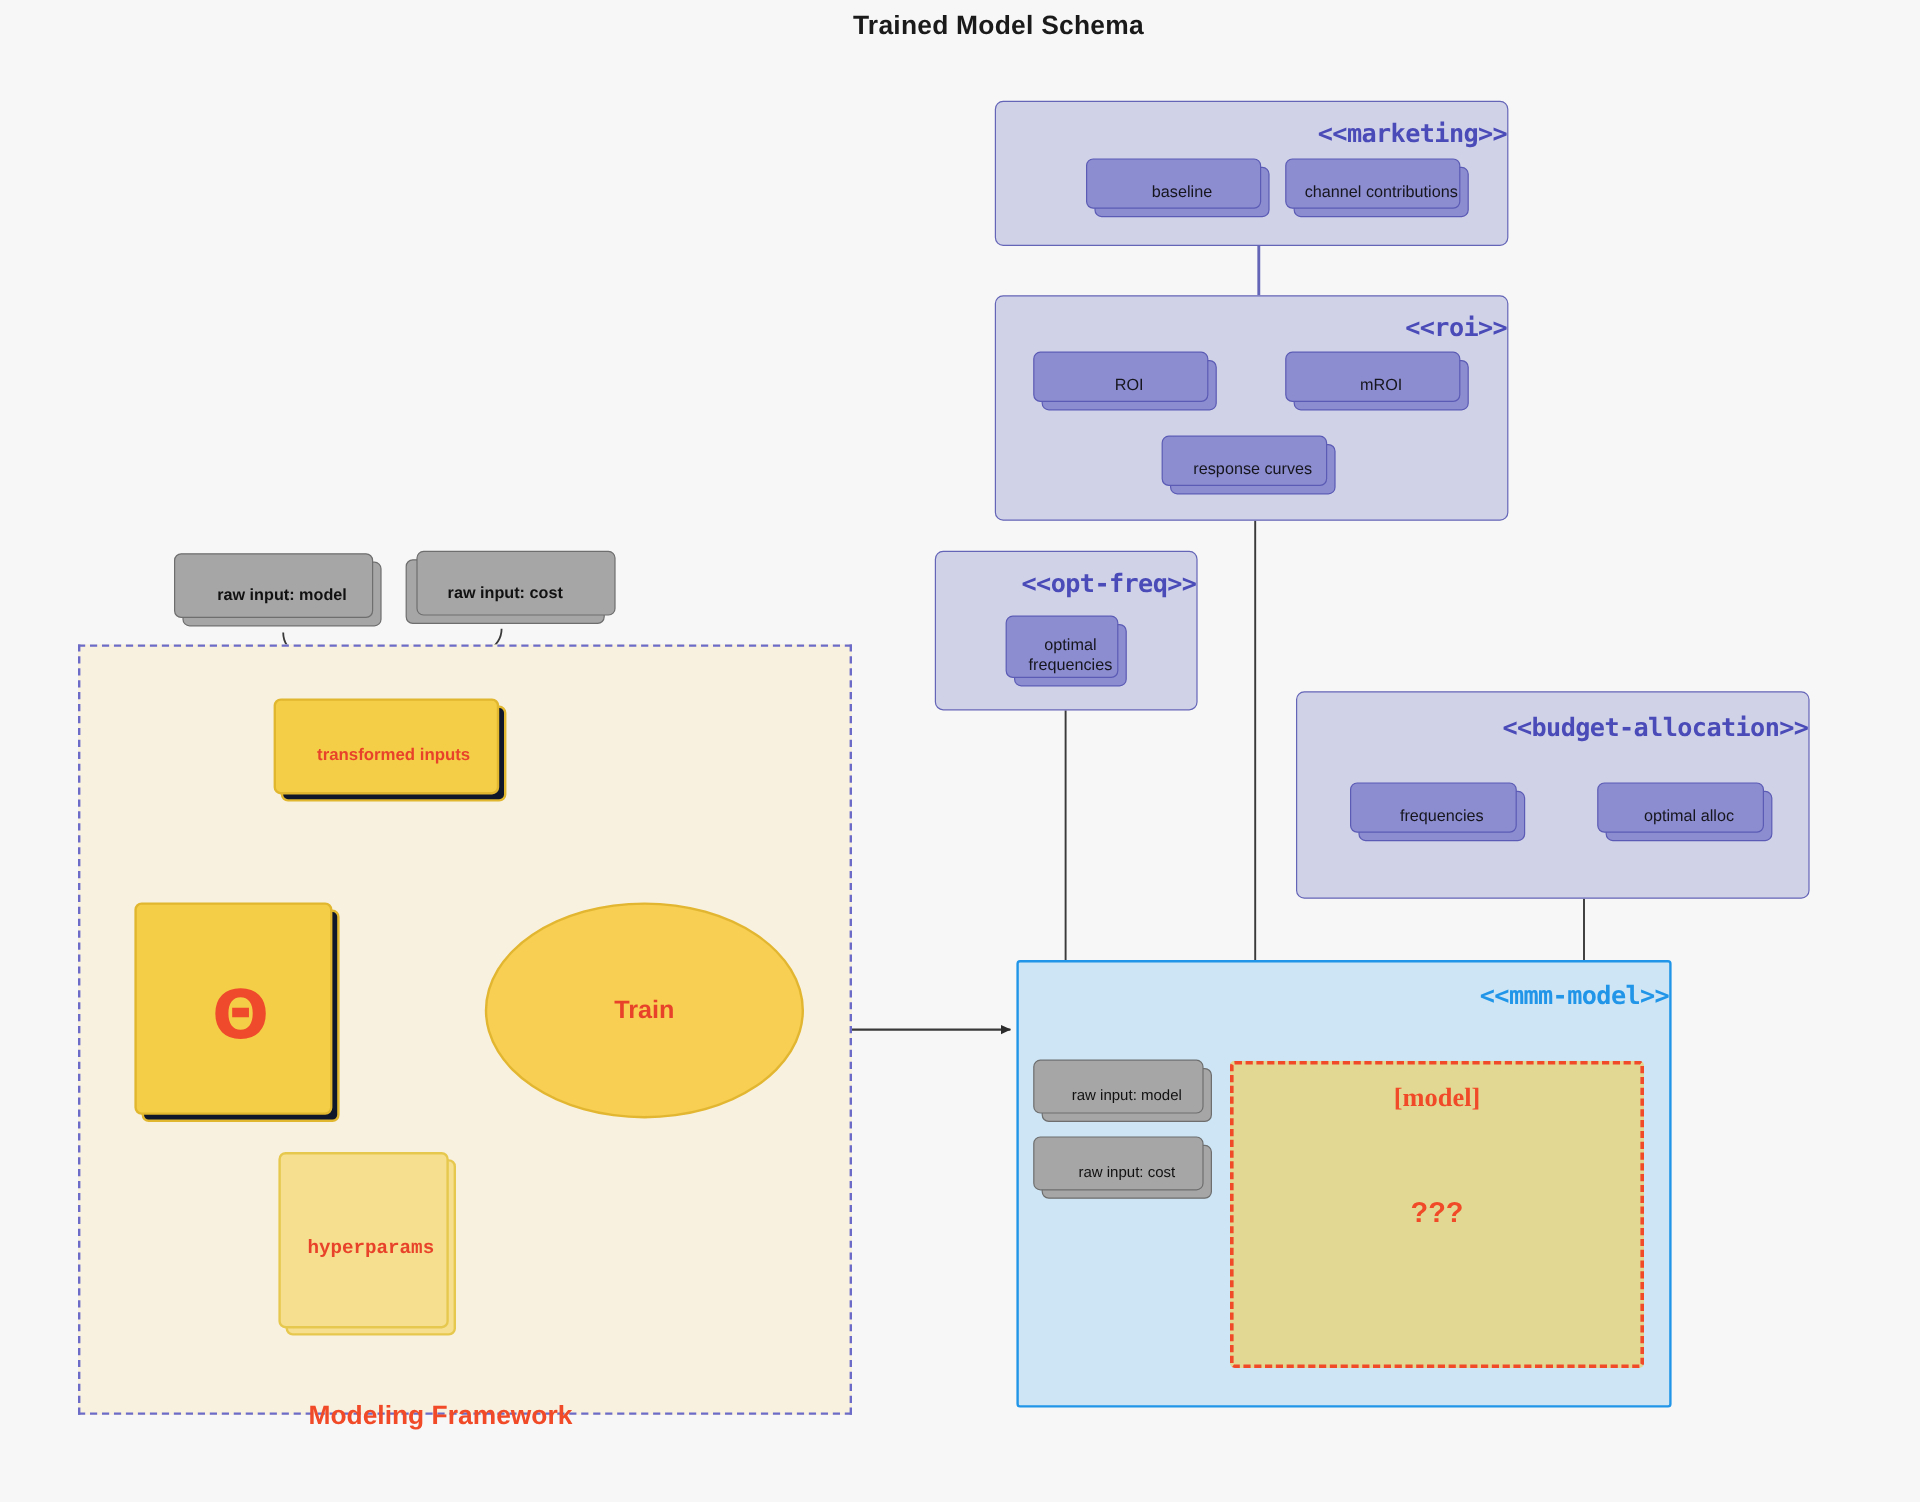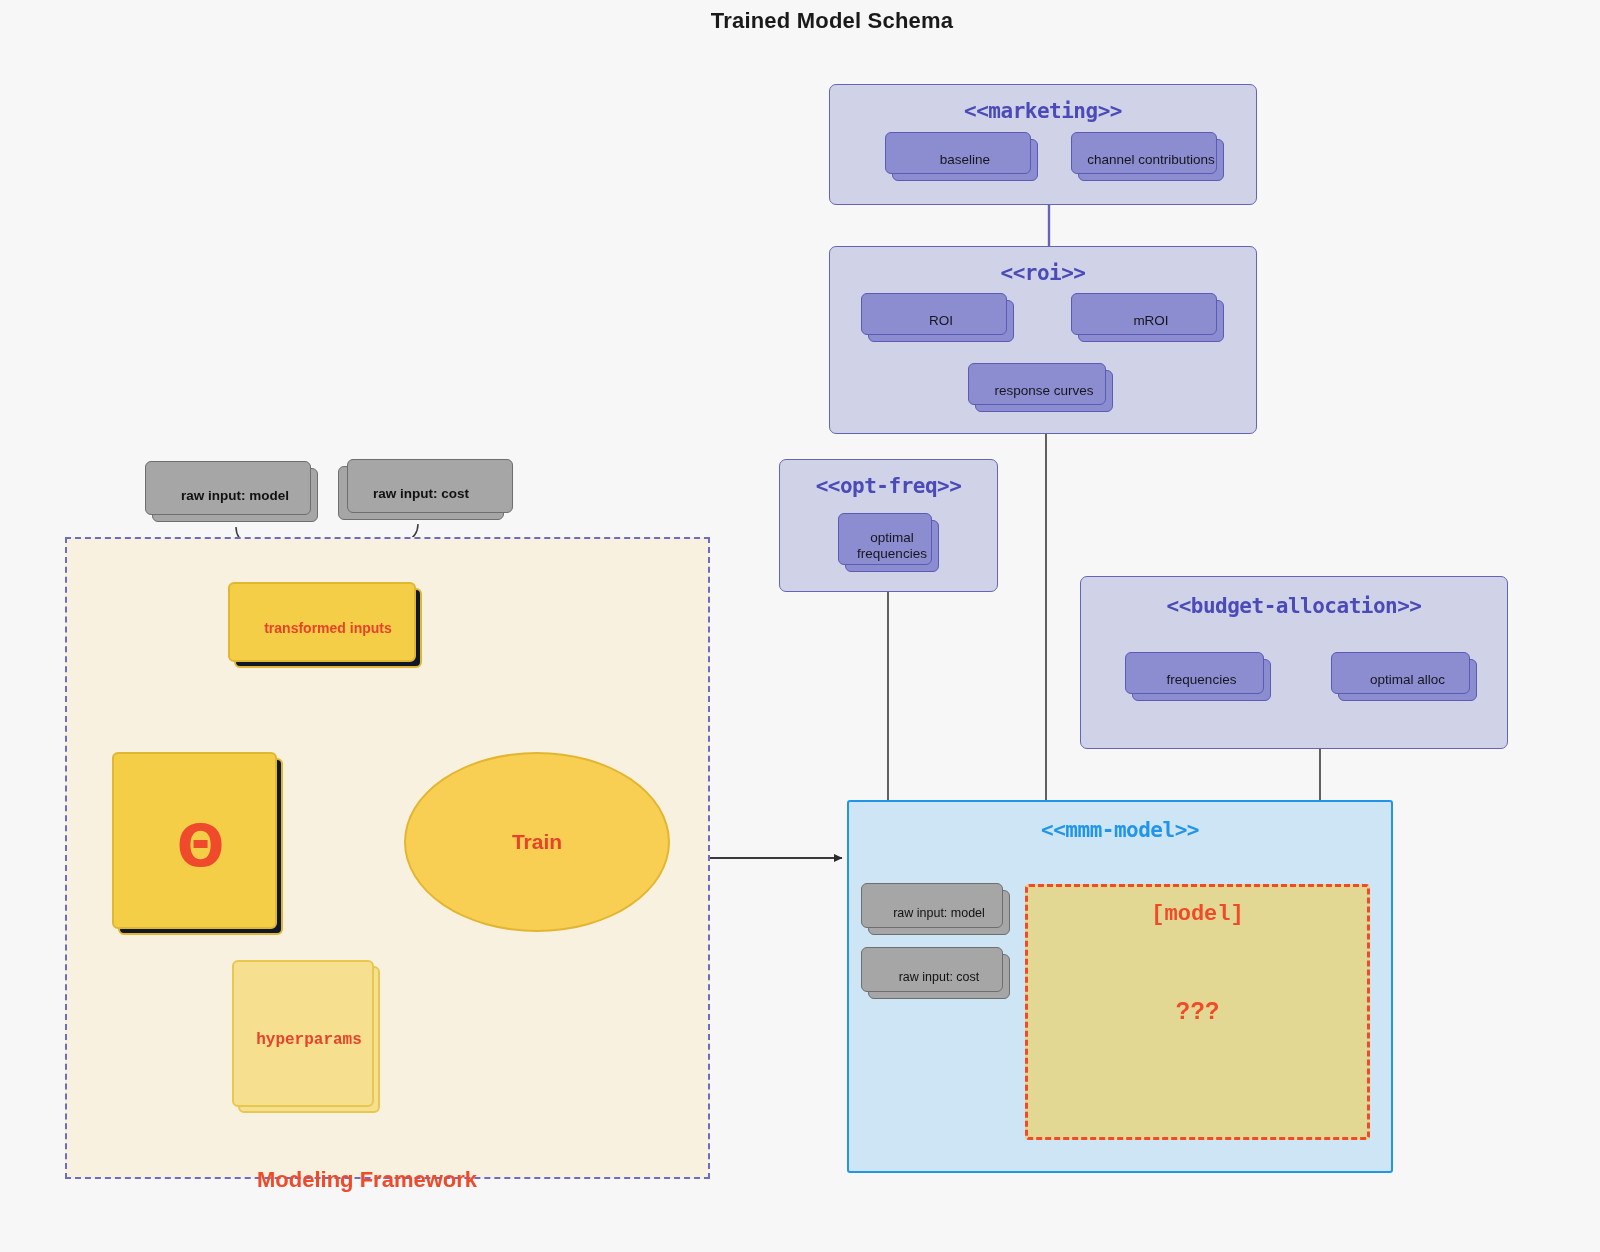--- a/index.html
+++ b/index.html
@@ -65,39 +65,39 @@
   .ycard.pale .shadow{background:#F6DF8E;border:2px solid #E7C84F;}
   .mono{font-family:Liberation Mono, monospace;}
 
   
   .cluster{
     position:absolute;box-sizing:border-box;
     background:#D0D2E8;border:1.7px solid #6565B8;
     border-radius:7px;z-index:2;
   }
   .cluster-title{
-    position:absolute;left:0;width:100%;text-align:center;
+    position:absolute;left:0;width:100%;text-align:right;
     font-family:"DejaVu Sans Mono", monospace;
     font-size:21px;font-weight:bold;color:#4A4AB8;
     letter-spacing:-.5px;
   }
 
   #mmm-cluster{
     background:#CDE5F5;border:2.4px solid #2196E8;border-radius:3px;
   }
   #mmm-cluster .cluster-title{color:#2196E8;}
 
   #model-box{
     position:absolute;box-sizing:border-box;
     background:#E2D893;border:3px dashed #F04A28;
     border-radius:4px;z-index:3;
   }
   #model-label{
     position:absolute;left:0;width:100%;text-align:center;
-    font-family:Liberation Mono, monospace;
+    font-family:Liberation Serif, serif;
     font-size:22px;font-weight:bold;color:#F04A28;
   }
   #model-q{
     position:absolute;left:0;width:100%;text-align:center;
     font-size:24px;font-weight:bold;color:#F04A28;
   }
 
   
   #framework{
     position:absolute;box-sizing:border-box;
@@ -165,21 +165,21 @@
   <line x1="1017" y1="160" x2="1075" y2="160" stroke="#5B5BB5" stroke-width="1.3" marker-start="url(#arrPurpS)" marker-end="url(#arrPurpE)"></line>
 
   <line x1="1017" y1="321" x2="1075" y2="321" stroke="#5B5BB5" stroke-width="1.3" marker-start="url(#arrPurpS)" marker-end="url(#arrPurpE)"></line>
 
   <line x1="1273" y1="680" x2="1336" y2="680" stroke="#5B5BB5" stroke-width="1.3" marker-start="url(#arrPurpS)" marker-end="url(#arrPurpE)"></line>
 </svg>
 
 <div class="cluster abs" id="marketing-cluster" style="left:829px;top:84px;width:428px;height:121px;">
   <div class="cluster-title" style="top:14px;">&lt;&lt;marketing&gt;&gt;</div>
 </div>
-<div class="card pcard" style="left:892px;top:139px;width:146px;height:42px;align-items:center;">
+<div class="card pcard" style="left:912px;top:139px;width:146px;height:42px;align-items:center;">
   <div class="shadow" style="left:-8px;top:-8px;width:146px;height:42px;"></div>
   <span>baseline</span>
 </div>
 <div class="card pcard" style="left:1078px;top:139px;width:146px;height:42px;">
   <div class="shadow" style="left:-8px;top:-8px;width:146px;height:42px;"></div>
   <span>channel contributions</span>
 </div>
 
 <div class="cluster abs" id="roi-cluster" style="left:829px;top:246px;width:428px;height:188px;">
   <div class="cluster-title" style="top:14px;">&lt;&lt;roi&gt;&gt;</div>

